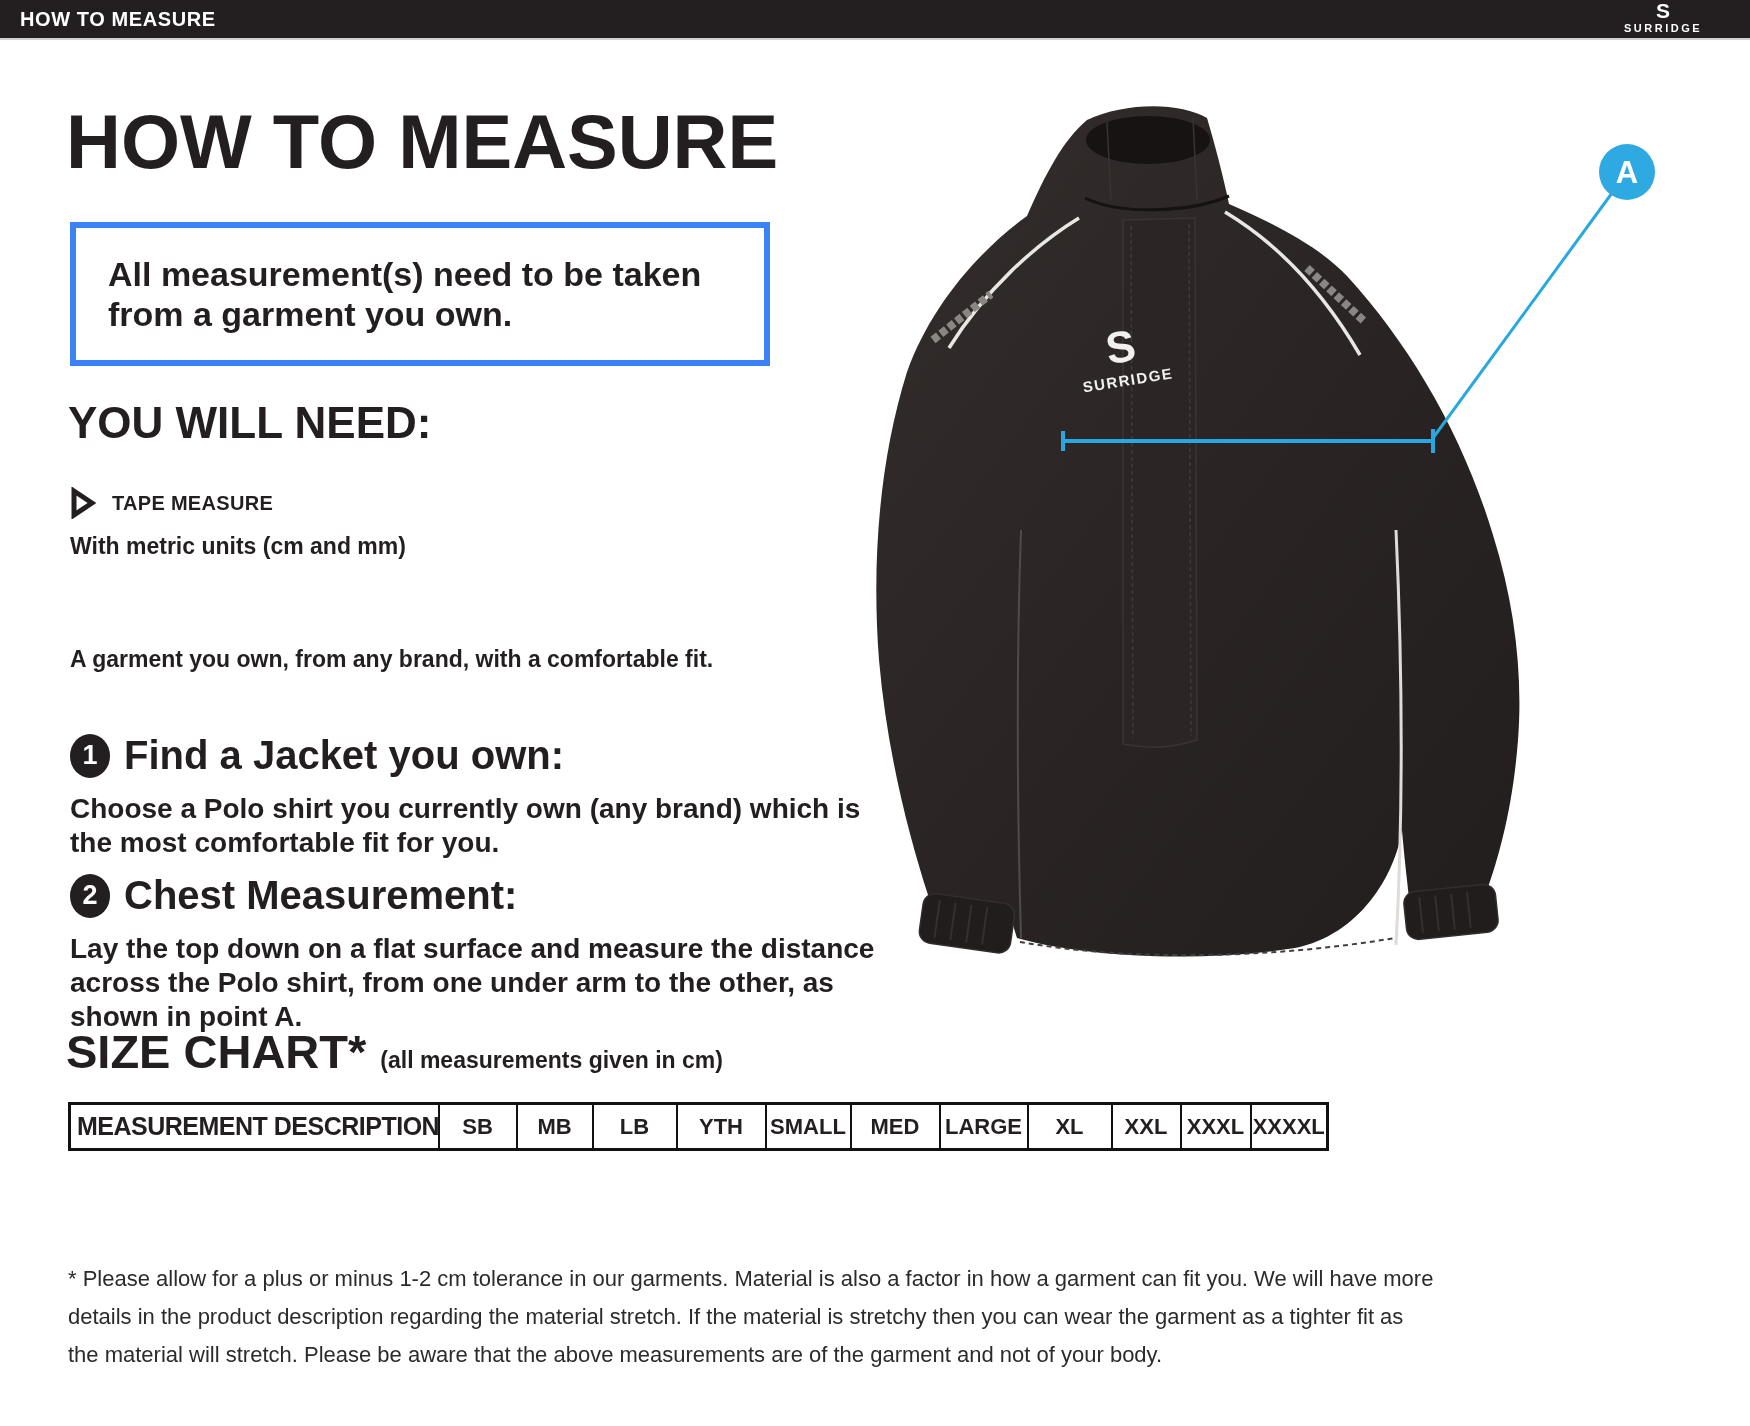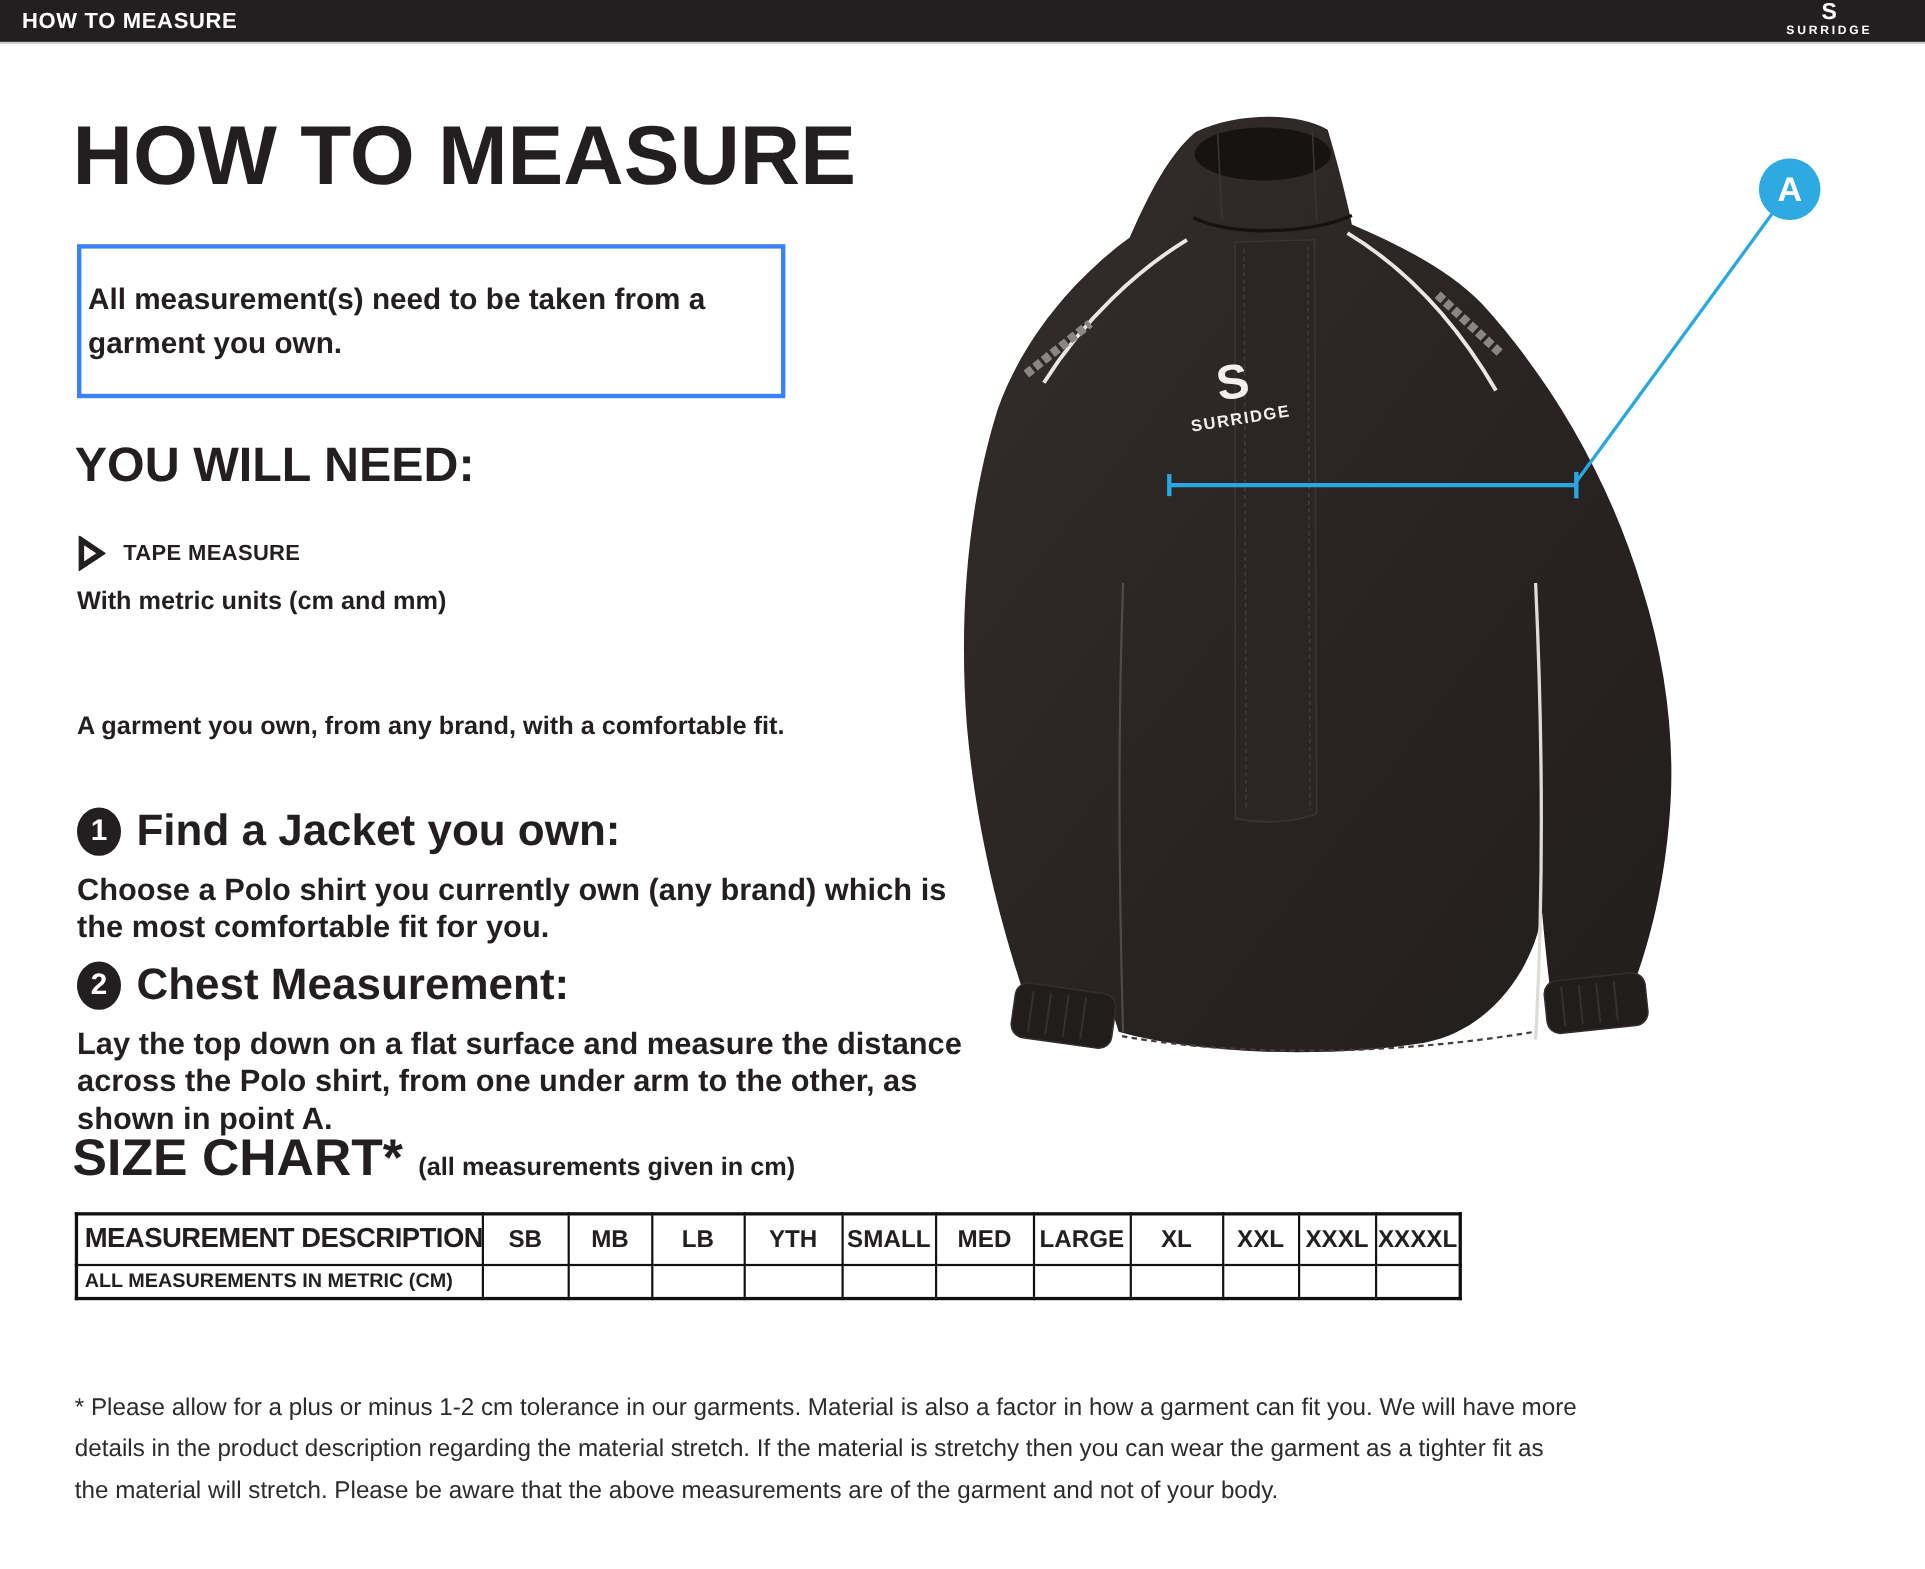--- a/index.html
+++ b/index.html
@@ -10,22 +10,22 @@
   .topbar{position:absolute;left:0;top:0;width:1750px;height:38px;background:#231f20;
           border-bottom:2px solid #cfcfcf;}
   .topbar-title{position:absolute;left:20px;top:0;line-height:38px;color:#ffffff;
                 font-size:20px;font-weight:800;letter-spacing:.6px;}
   .topbar-brand{position:absolute;right:22px;top:1px;width:130px;text-align:center;color:#fff;}
   .topbar-brand .s-glyph{display:block;font-size:21px;font-weight:800;line-height:20px;letter-spacing:0;}
   .topbar-brand .b-name{display:block;font-size:11px;font-weight:800;letter-spacing:2.5px;line-height:14px;}
 
   
   .h1{position:absolute;left:66px;top:98px;font-size:76px;font-weight:800;letter-spacing:0;}
-  .notice{position:absolute;left:70px;top:222px;width:624px;border:4px solid #3b82f6;
-          padding:26px 6px;font-size:27px;font-weight:800;line-height:40px;}
+  .notice{position:absolute;left:70px;top:222px;width:624px;border:6px solid #3b82f6;
+          padding:26px 32px;font-size:34px;font-weight:800;line-height:40px;}
   .need-head{position:absolute;left:68px;top:398px;font-size:44px;font-weight:800;}
 
   .item-row{position:absolute;left:70px;display:flex;align-items:center;gap:16px;}
   .item-title{font-size:20px;font-weight:800;letter-spacing:.3px;}
   .item-desc{position:absolute;left:70px;font-size:23px;font-weight:700;}
 
   .step-row{position:absolute;left:70px;display:flex;align-items:center;gap:14px;}
   .step-badge{width:40px;height:44px;border-radius:50%;background:#231f20;color:#fff;
               font-size:27px;font-weight:800;display:flex;align-items:center;justify-content:center;}
   .step-title{font-size:40px;font-weight:800;}
@@ -126,34 +126,20 @@
       <th class="size-h">LB</th>
       <th class="size-h">YTH</th>
       <th class="size-h">SMALL</th>
       <th class="size-h">MED</th>
       <th class="size-h">LARGE</th>
       <th class="size-h">XL</th>
       <th class="size-h">XXL</th>
       <th class="size-h">XXXL</th>
       <th class="size-h">XXXXL</th>
     </tr>
-    <tr class="metric">
-      <td class="desc">ALL MEASUREMENTS IN METRIC (CM)</td>
-      <td></td>
-      <td></td>
-      <td></td>
-      <td></td>
-      <td></td>
-      <td></td>
-      <td></td>
-      <td></td>
-      <td></td>
-      <td></td>
-      <td></td>
-    </tr>
   </tbody>
     </table>
 
   <div class="footnote">* Please allow for a plus or minus 1-2 cm tolerance in our garments. Material is also a factor in how a garment can fit you. We will have more details in the product description regarding the material stretch.  If the material is stretchy then you can wear the garment as a tighter fit as the material will stretch.  Please be aware that the above measurements are of the garment and not of your body.</div>
 
   <div class="jacket-wrap">
     <svg width="880" height="920" viewBox="0 0 880 920">
       <defs>
         <linearGradient id="jacketGrad" x1="0" y1="0" x2="1" y2="1">
           <stop offset="0" stop-color="#332d2c"></stop>

